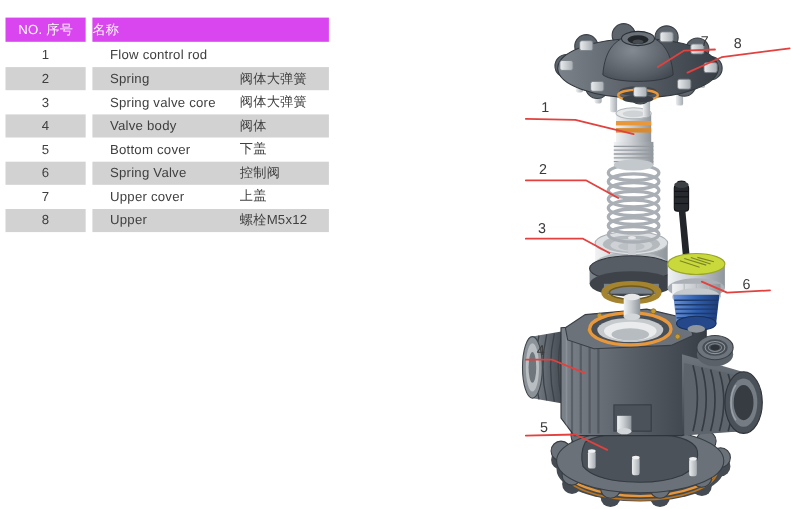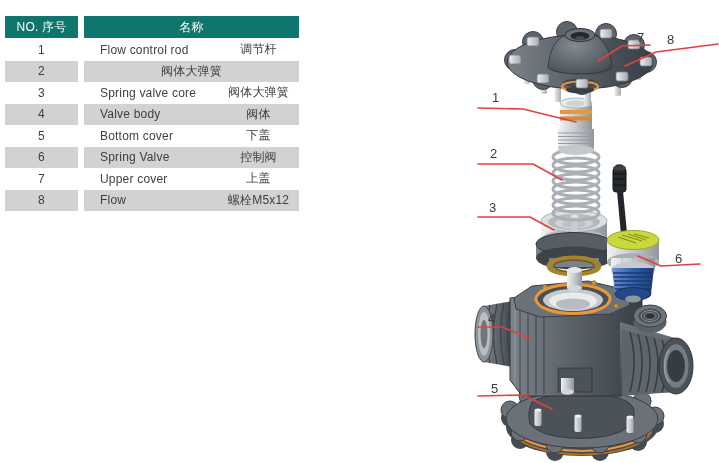--- a/index.html
+++ b/index.html
@@ -8,23 +8,23 @@
     font-family:"Liberation Sans","DejaVu Sans",sans-serif; overflow:hidden;
   }
   
   .parts-table { position:absolute; left:5px; top:16px; width:294px; font-size:12px; color:#3f3f3f; letter-spacing:.2px; }
   .t-row { display:flex; height:21.5px; }
   .t-row.header { height:22px; margin-bottom:1px; }
   .c-no { width:73px; height:100%; display:flex; align-items:center; justify-content:center; }
   .c-gap { width:6px; height:100%; background:#ffffff; }
   .c-main { flex:1; height:100%; display:flex; align-items:center; }
   .c-name { width:118px; padding-left:16px; }
-  .c-cn { flex:1;text-align:center; }
+  .c-cn { flex:1; }
   .t-row.shaded .c-no, .t-row.shaded .c-main { background:#d2d2d2; }
-  .t-row.header .c-no, .t-row.header .c-main { background:#0f766e; color:#fdfdfd; }
+  .t-row.header .c-no, .t-row.header .c-main { background:#d946ef; color:#fdfdfd; }
   
   .diagram { position:absolute; left:470px; top:0; }
   .diagram text { font:13px "Liberation Sans","DejaVu Sans",sans-serif; fill:#3b3b3b; }
   .leader { fill:none; stroke-width:1.6; stroke-linejoin:round; stroke-linecap:round; }
 </style>
 </head>
 <body>
 
 <div class="canvas">
 
@@ -35,27 +35,27 @@
       <div class="c-main">
         <div class="c-cn">名称</div>
       </div>
     </div>
 
     <div class="t-row">
       <div class="c-no">1</div>
       <div class="c-gap"></div>
       <div class="c-main">
         <div class="c-name">Flow control rod</div>
-        <div class="c-cn">调节杆</div>
       </div>
     </div>
     <div class="t-row shaded">
       <div class="c-no">2</div>
       <div class="c-gap"></div>
       <div class="c-main">
+        <div class="c-name">Spring</div>
         <div class="c-cn">阀体大弹簧</div>
       </div>
     </div>
     <div class="t-row">
       <div class="c-no">3</div>
       <div class="c-gap"></div>
       <div class="c-main">
         <div class="c-name">Spring valve core</div>
         <div class="c-cn">阀体大弹簧</div>
       </div>
@@ -89,21 +89,21 @@
       <div class="c-gap"></div>
       <div class="c-main">
         <div class="c-name">Upper cover</div>
         <div class="c-cn">上盖</div>
       </div>
     </div>
     <div class="t-row shaded">
       <div class="c-no">8</div>
       <div class="c-gap"></div>
       <div class="c-main">
-        <div class="c-name">Flow</div>
+        <div class="c-name">Upper</div>
         <div class="c-cn">螺栓M5x12</div>
       </div>
     </div>
   </div>
 
   <svg class="diagram" width="249" height="463" viewBox="0 0 249 463">
     <defs>
       <linearGradient id="gMetal" x1="0" y1="0" x2="1" y2="0">
         <stop offset="0" stop-color="#f0f2f3"></stop>
           <stop offset=".45" stop-color="#c9cdd1"></stop>

